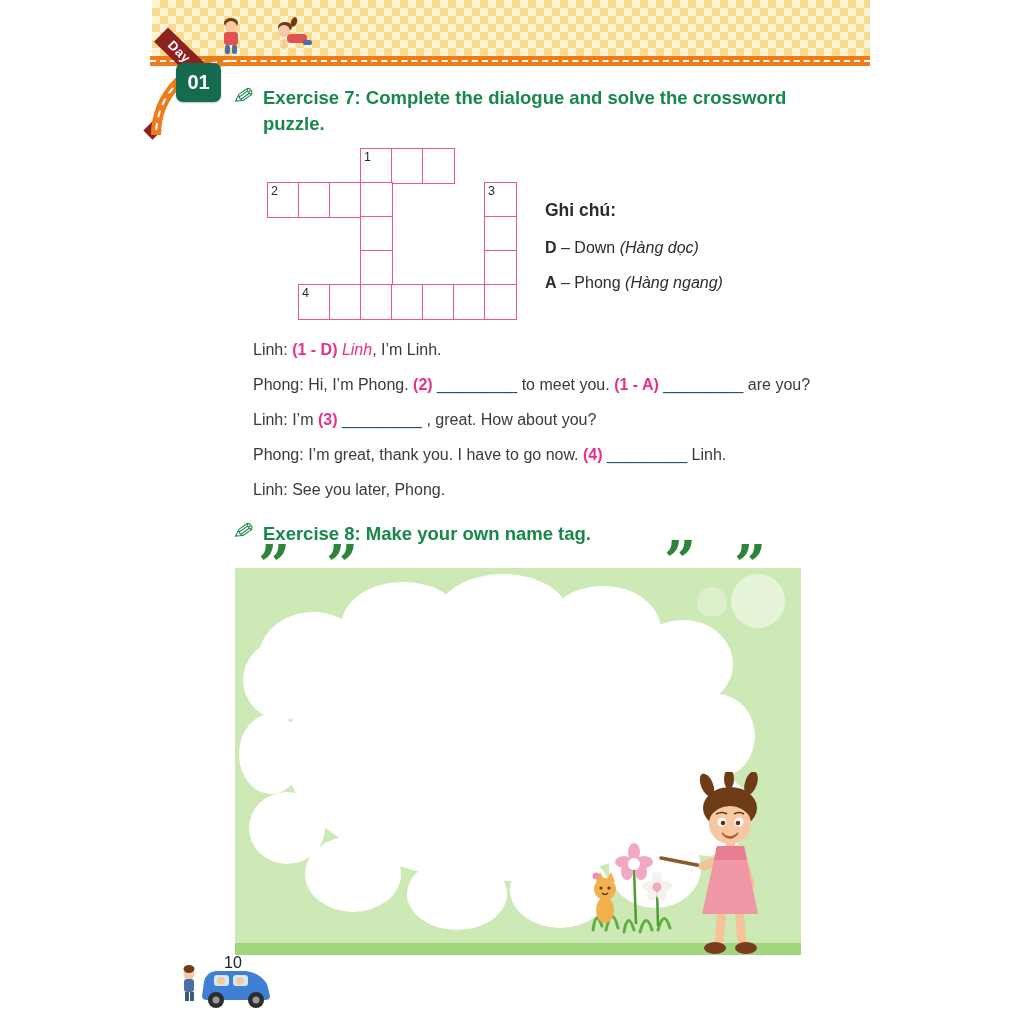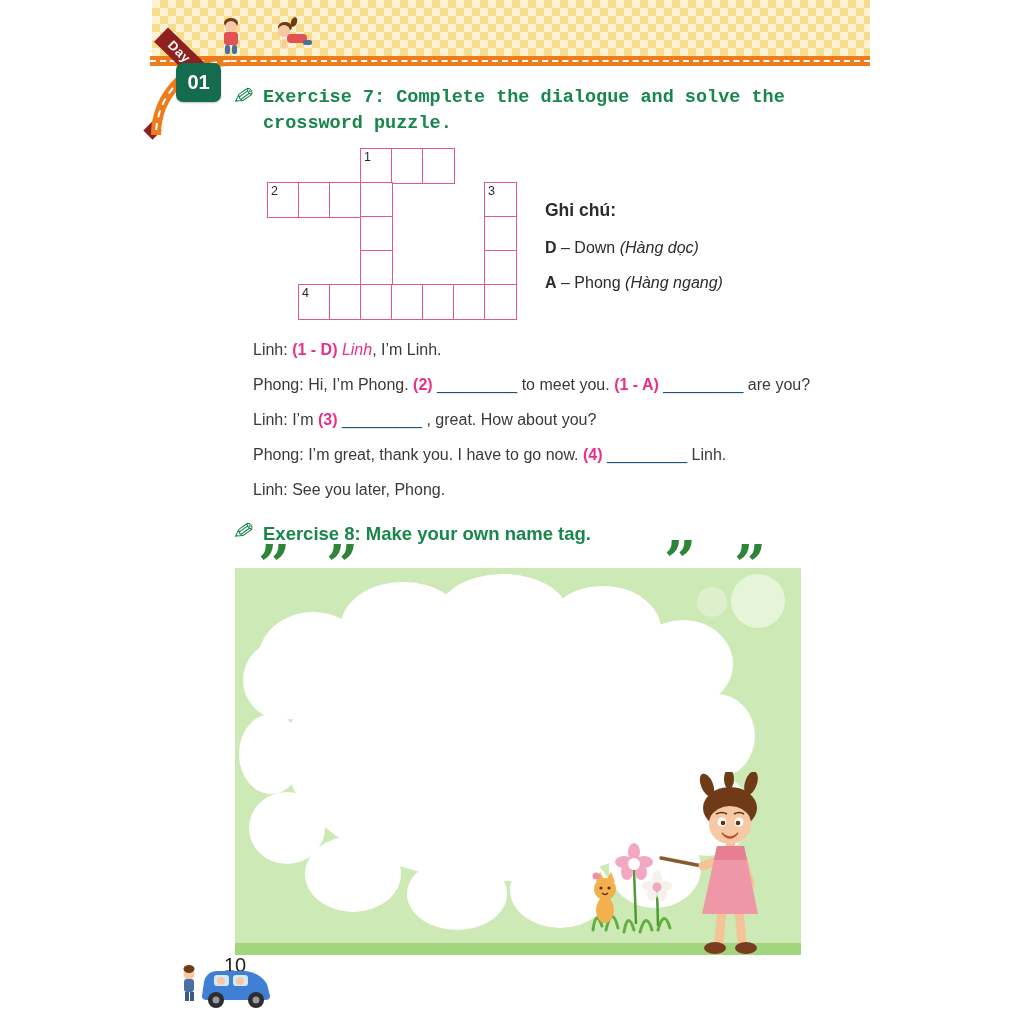--- a/index.html
+++ b/index.html
@@ -20,21 +20,21 @@
   .day-badge { position:absolute; left:176px; top:63px; width:45px; height:39px; background:#156b4e; border-radius:7px;
     color:#fff; font-weight:bold; font-size:20px; display:flex; align-items:center; justify-content:center;
     box-shadow:0 1px 2px rgba(0,0,0,0.25); }
   .kids-svg { position:absolute; left:213px; top:14px; }
 
   
   .pencil { position:absolute; color:#18874b; font-size:25px; display:inline-block; transform:scaleX(-1) rotate(-10deg); }
   .p7 { left:233px; top:82px; }
   .p8 { left:233px; top:517px; }
   .ex-title { position:absolute; margin:0; color:#18874b; font-size:18.5px; font-weight:bold; line-height:26px; }
-  .t7 { left:263px; top:85px; width:545px;font-family:Liberation Mono, monospace; }
+  .t7 { left:263px; top:85px; width:545px; }
   .t8 { left:263px; top:521px; width:560px; }
 
   
   .crossword { position:absolute; left:267px; top:148px; width:250px; height:172px; }
   .cw-cell { position:absolute; box-sizing:border-box; background:#ffffff; border:1.6px solid #e7568f; }
   .cw-num { display:block; font-size:12.5px; line-height:1; color:#2b2b2b; padding:2px 0 0 3px; }
 
   
   .notes { position:absolute; left:545px; top:200px; width:280px; color:#2b2b2b; }
   .note-head { font-size:17.5px; font-weight:bold; margin-bottom:18px; }
@@ -54,21 +54,21 @@
   .decor-circle { position:absolute; border-radius:50%; }
   .dc1 { left:462px; top:19px; width:30px; height:30px; background:#ddf0cb; }
   .dc2 { left:496px; top:6px; width:54px; height:54px; background:#e6f5d8; }
   .cloud-svg { position:absolute; left:0; top:0; }
   .quote { position:absolute; font-family:"DejaVu Serif", serif; font-weight:bold; font-size:56px; line-height:0.9; color:#2e8539; }
   .q1{left:258px;top:540px;} .q2{left:326px;top:540px;} .q3{left:664px;top:536px;} .q4{left:734px;top:540px;}
   .girl-svg { position:absolute; left:655px; top:772px; }
   .flowers-svg { position:absolute; left:578px; top:826px; }
 
   
-  .page-number { position:absolute; left:224px; top:954px; font-size:20px; color:#222222; }
+  .page-number { position:absolute; left:224px; top:954px; font-size:16px; color:#222222; }
   .car-svg { position:absolute; left:178px; top:958px; }
 </style>
 </head>
 <body>
 
 <div class="page">
 
   <div class="top-pattern"></div>
   <div class="top-bar"></div>
   <div class="ribbon-tail"></div>

